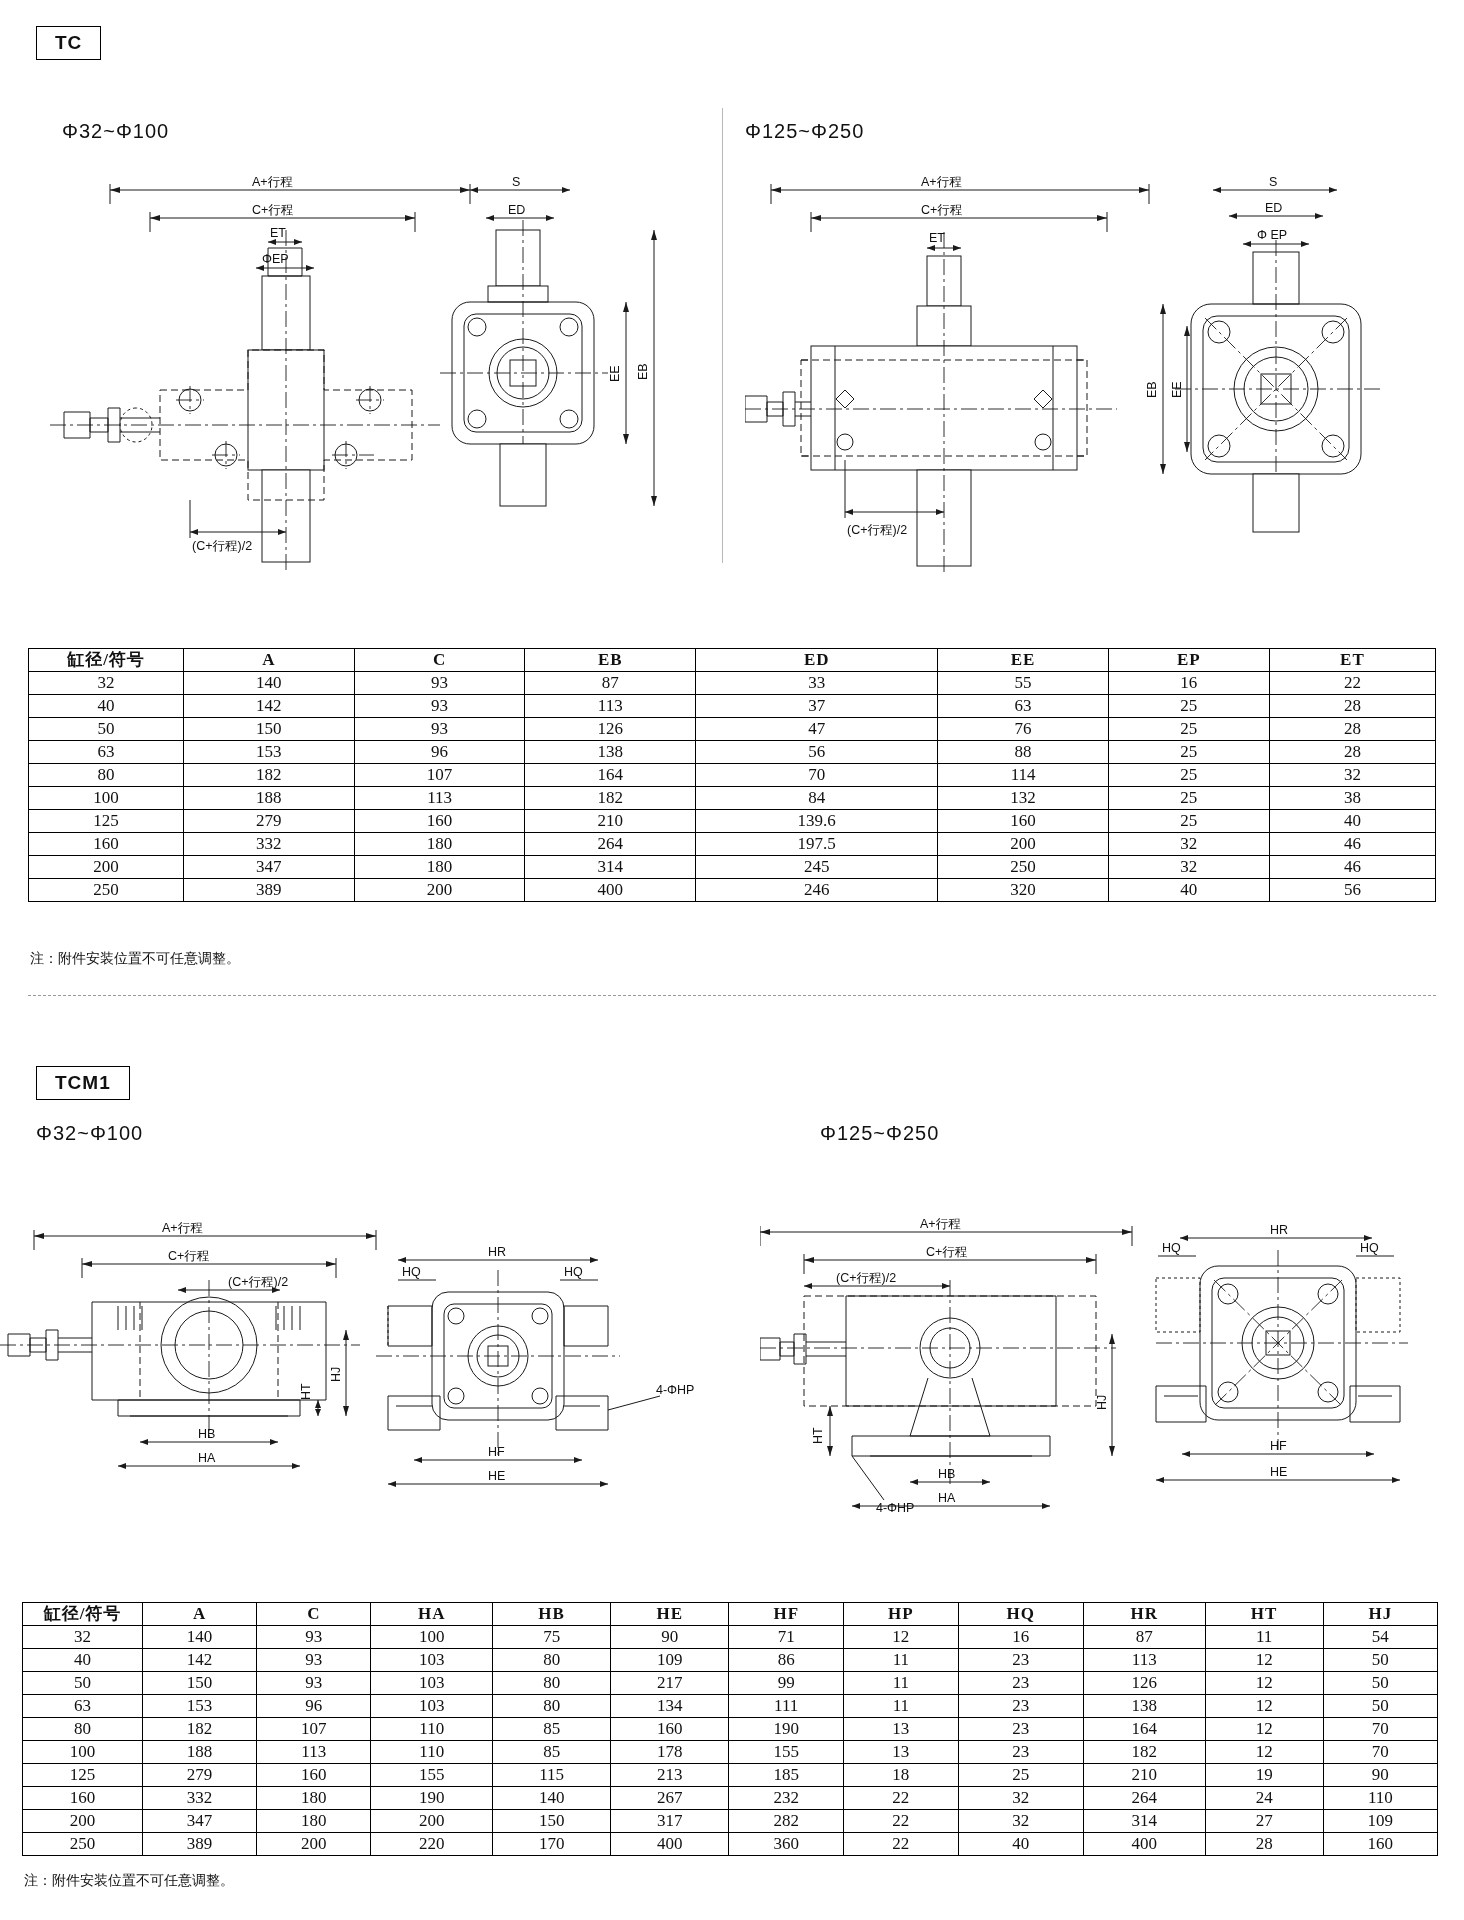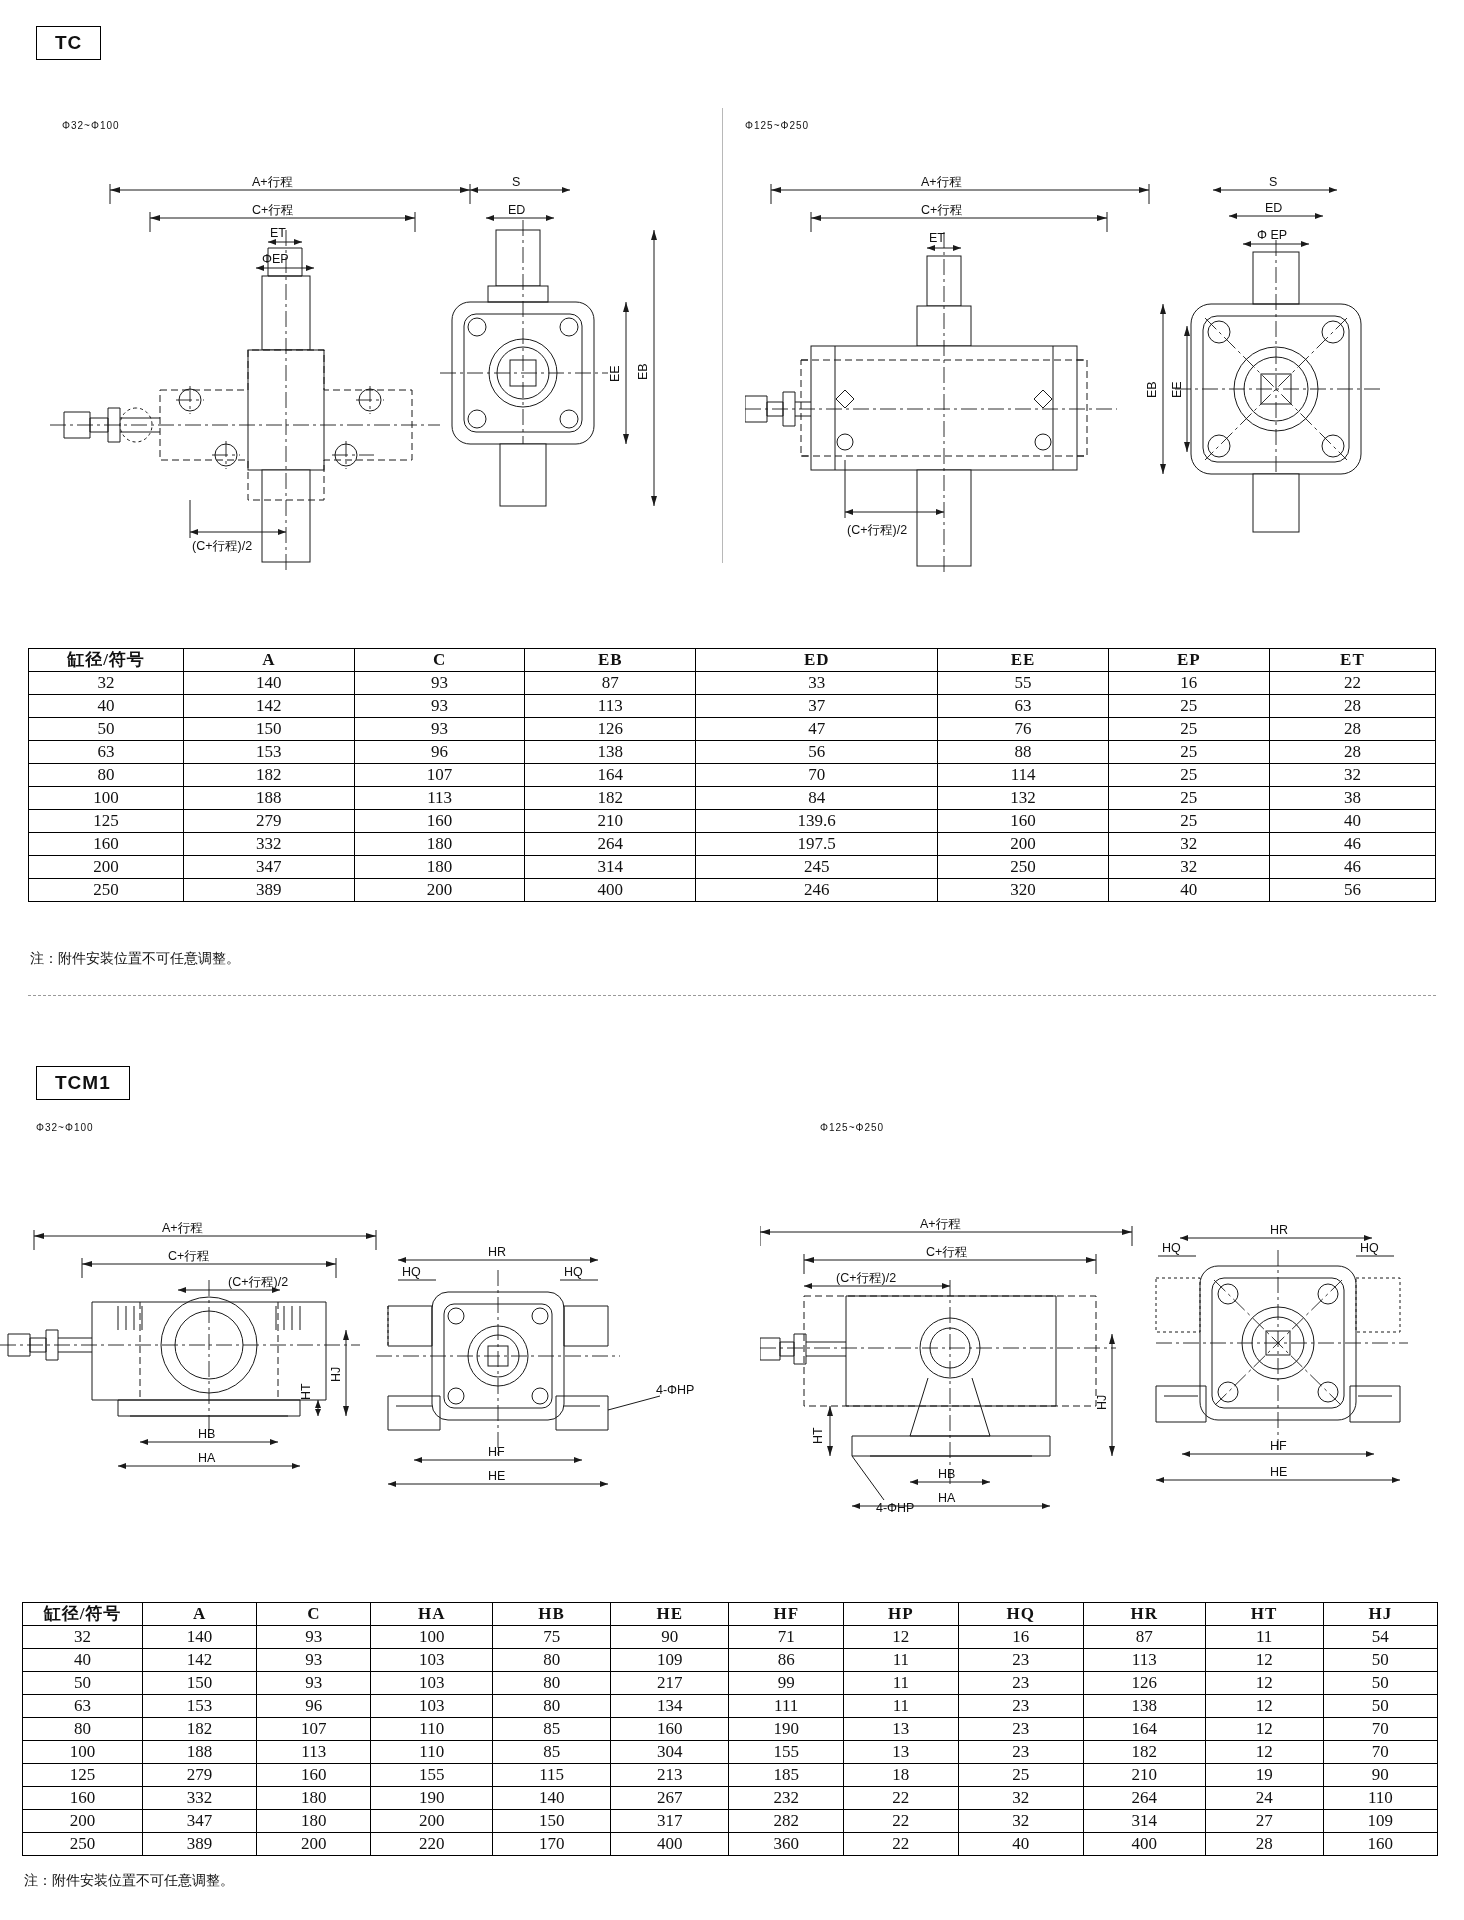--- a/index.html
+++ b/index.html
@@ -13,21 +13,21 @@
     padding:5px 18px;
     font-family:"Liberation Sans",sans-serif;
     font-weight:bold;
     font-size:19px;
     letter-spacing:1px;
     background:#fff;
   }
   .sub-label{
     position:absolute;
     font-family:"Liberation Sans",sans-serif;
-    font-size:10px;
+    font-size:20px;
     letter-spacing:1px;
   }
 
   
   table.spec{
     position:absolute;
     border-collapse:collapse;
     font-family:"Liberation Serif",serif;
     font-size:17px;
   }
@@ -681,21 +681,21 @@
           <td>164</td>
           <td>12</td>
           <td>70</td>
         </tr>
         <tr>
           <td style="width: 115px;">100</td>
           <td>188</td>
           <td>113</td>
           <td>110</td>
           <td>85</td>
-          <td>304</td>
+          <td>178</td>
           <td>155</td>
           <td>13</td>
           <td>23</td>
           <td>182</td>
           <td>12</td>
           <td>70</td>
         </tr>
         <tr>
           <td style="width: 115px;">125</td>
           <td>279</td>

